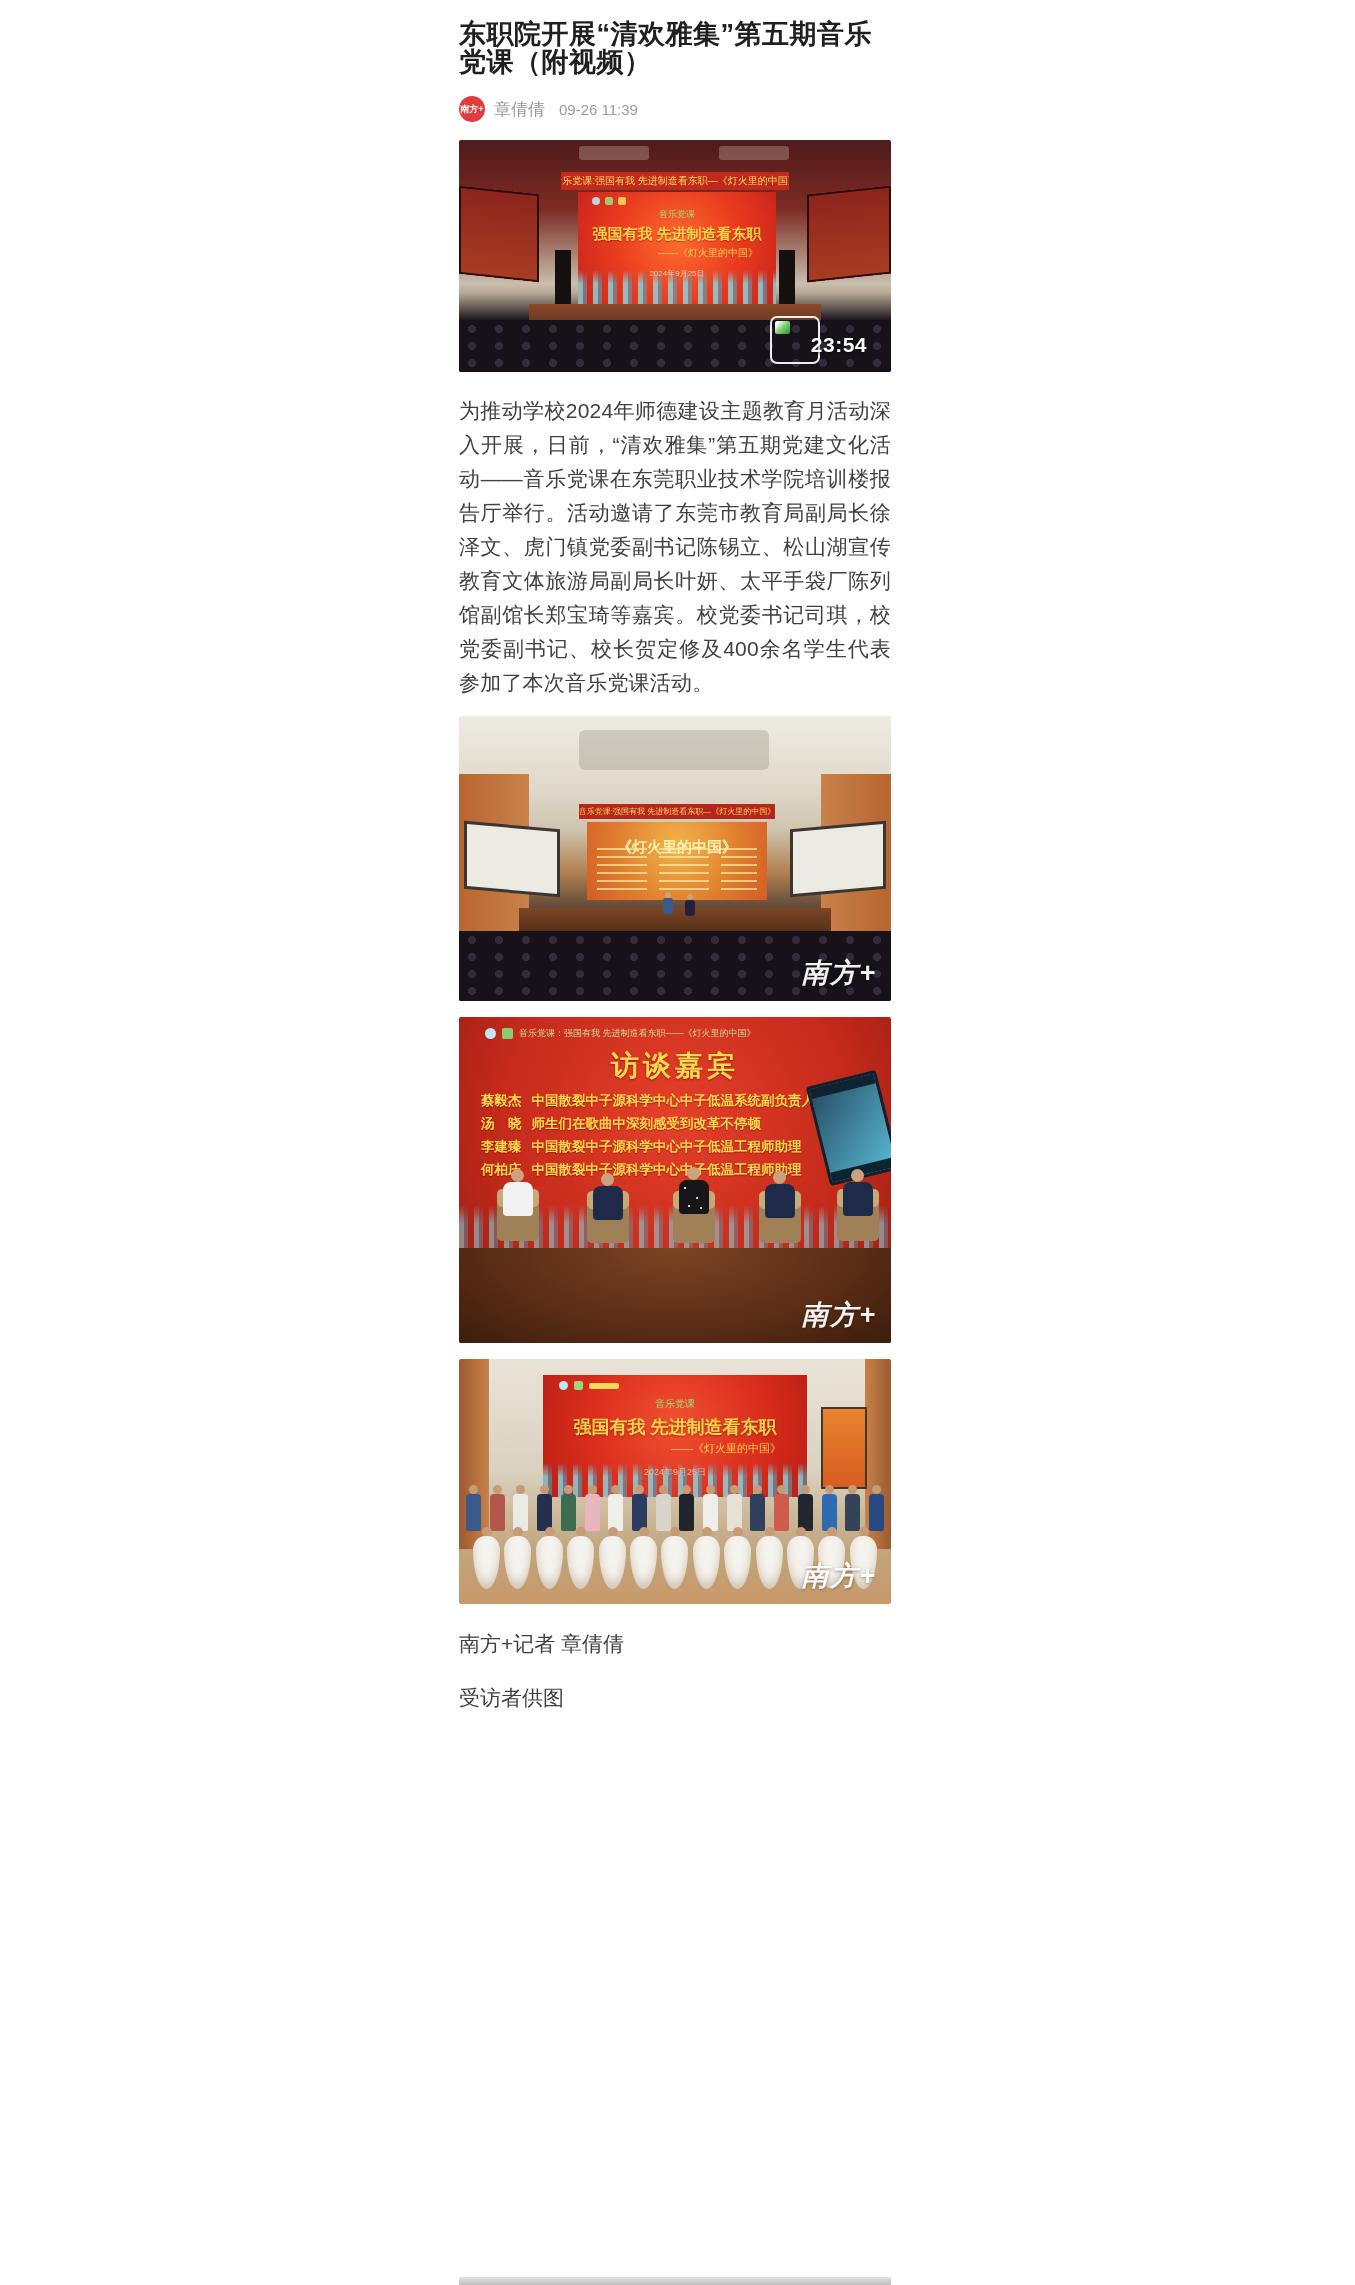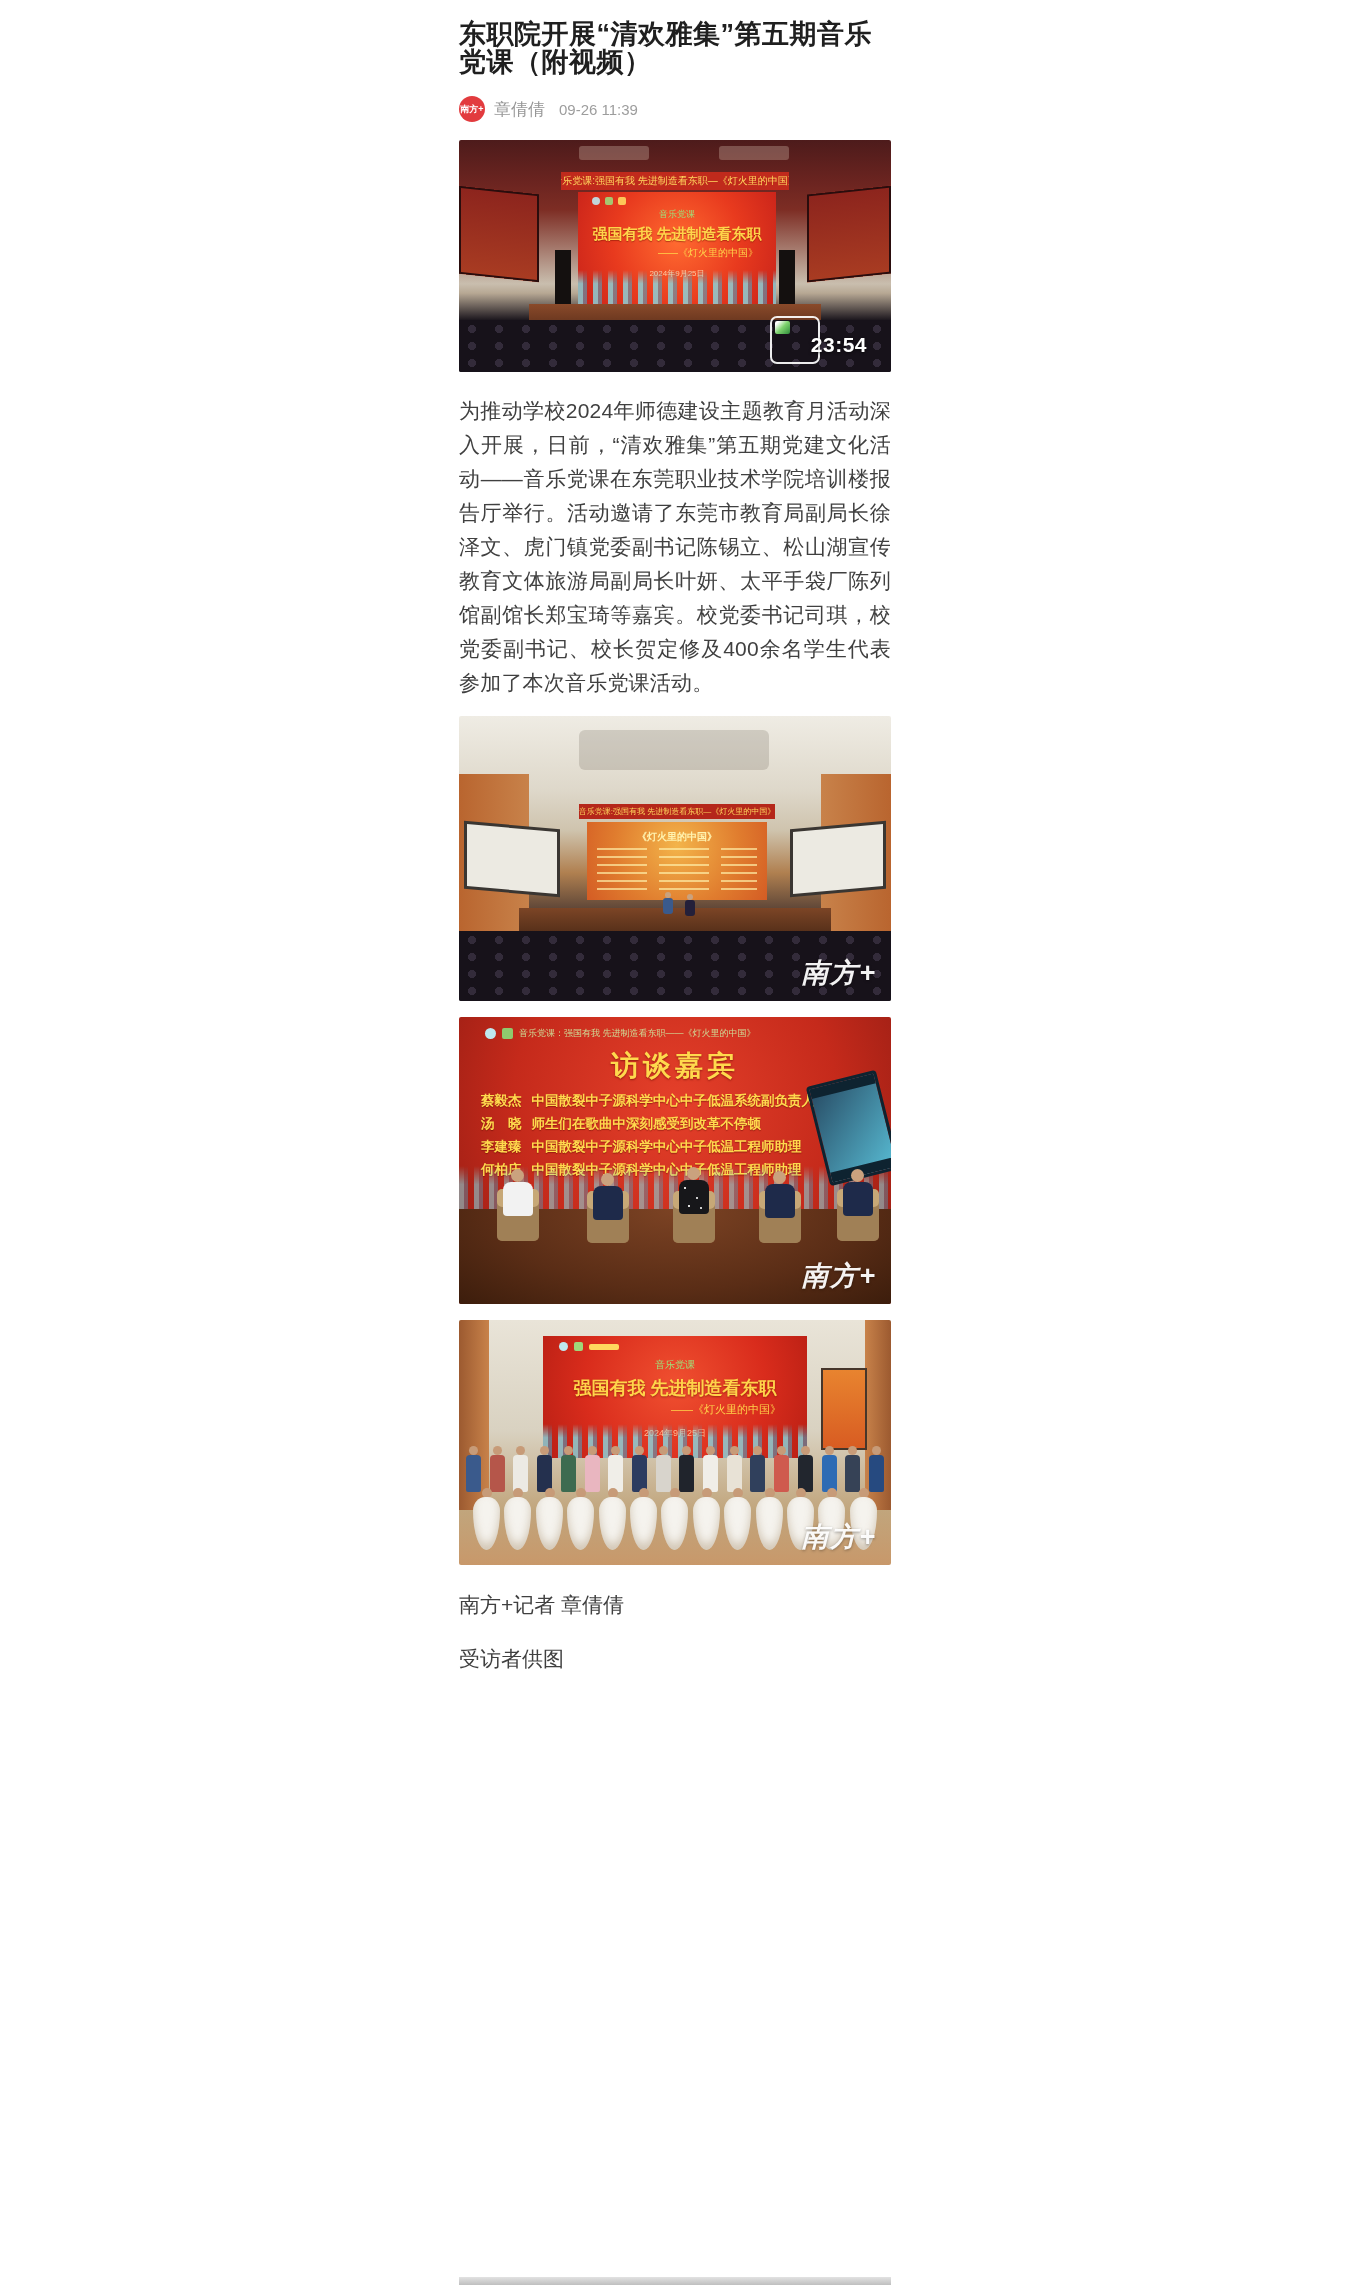--- a/index.html
+++ b/index.html
@@ -62,36 +62,36 @@
   .img2{height:285px;background:linear-gradient(#efece4 0%,#ded8ca 26%,#cfc4ae 40%,#b08050 55%,#2a2128 76%);}
   .img2 .ceil{position:absolute;left:120px;top:14px;width:190px;height:40px;background:rgba(120,110,100,.25);border-radius:6px;}
   .img2 .wall-l{position:absolute;left:0;top:58px;width:70px;height:160px;background:linear-gradient(90deg,#b9652f,#c8824a);}
   .img2 .wall-r{position:absolute;right:0;top:58px;width:70px;height:160px;background:linear-gradient(270deg,#b9652f,#c8824a);}
   .img2 .banner{position:absolute;left:120px;top:88px;width:196px;height:15px;background:#b5271a;
                 display:flex;align-items:center;justify-content:center;overflow:hidden;}
   .img2 .banner span{font-size:8px;color:#ffd75e;white-space:nowrap;}
   .scr2{position:absolute;left:128px;top:106px;width:180px;height:78px;
         background:radial-gradient(circle at 50% 30%,#f3b44a 0%,#e07c2e 60%,#d45c24 100%);
         overflow:hidden;}
-  .scr2 .t{display:block;text-align:center;margin-top:8px;font-size:10px;color:#fff3b0;white-space:nowrap;font-weight:700;}
+  .scr2 .t{display:block;text-align:center;margin-top:16px;font-size:15px;color:#fff3b0;white-space:nowrap;font-weight:700;}
   .scr2 .rows{position:absolute;left:10px;right:10px;top:26px;bottom:8px;opacity:.8;
         background:repeating-linear-gradient(180deg,rgba(255,240,170,.85) 0 2px,rgba(0,0,0,0) 2px 8px);
         -webkit-mask-image:repeating-linear-gradient(90deg,#000 0 50px,transparent 50px 62px);
         mask-image:repeating-linear-gradient(90deg,#000 0 50px,transparent 50px 62px);}
   .img2 .side-screen{position:absolute;top:112px;width:90px;height:62px;background:#eceae2;box-shadow:0 0 0 3px #3a3632;}
   .img2 .side-screen.l{left:8px;transform:skewY(5deg);}
   .img2 .side-screen.r{right:8px;transform:skewY(-5deg);}
   .img2 .stage{position:absolute;left:60px;right:60px;top:192px;height:24px;background:linear-gradient(#7c4526,#57301a);}
   .img2 .seats{height:70px;}
   .person{position:absolute;width:10px;}
   .person::before{content:"";position:absolute;left:2px;top:0;width:6px;height:6px;border-radius:50%;background:#caa27e;}
   .person::after{content:"";position:absolute;left:0;top:6px;width:10px;height:16px;border-radius:3px;background:var(--c,#3a5a8c);}
 
   
-  .img3{height:287px;background:radial-gradient(circle at 50% 30%,#e5402a 0%,#c52a1b 55%,#8c1a12 100%);}
+  .img3{height:326px;background:radial-gradient(circle at 50% 30%,#e5402a 0%,#c52a1b 55%,#8c1a12 100%);}
   .img3 .hdr{position:absolute;left:26px;top:10px;display:flex;align-items:center;gap:6px;}
   .img3 .hdr i{display:block;width:11px;height:11px;border-radius:50%;background:#bfe8ef;}
   .img3 .hdr i.g{background:#8fc96d;border-radius:2px;}
   .img3 .hdr span{font-size:9px;color:#cfe09a;white-space:nowrap;opacity:.95;}
   .img3 .ititle{position:absolute;left:0;right:0;top:30px;text-align:center;
                 font-size:28px;font-weight:700;color:#ffd94d;letter-spacing:4px;text-shadow:0 1px 2px rgba(100,10,0,.6);}
   .guest-list{position:absolute;left:22px;top:72px;}
   .guest-line{font-size:13.5px;line-height:23px;color:#ffd94d;font-weight:700;white-space:nowrap;text-shadow:0 1px 1px rgba(100,10,0,.5);}
   .guest-line .role{margin-left:10px;font-weight:700;}
   .img3 .skyline{bottom:92px;height:46px;opacity:.6;}

